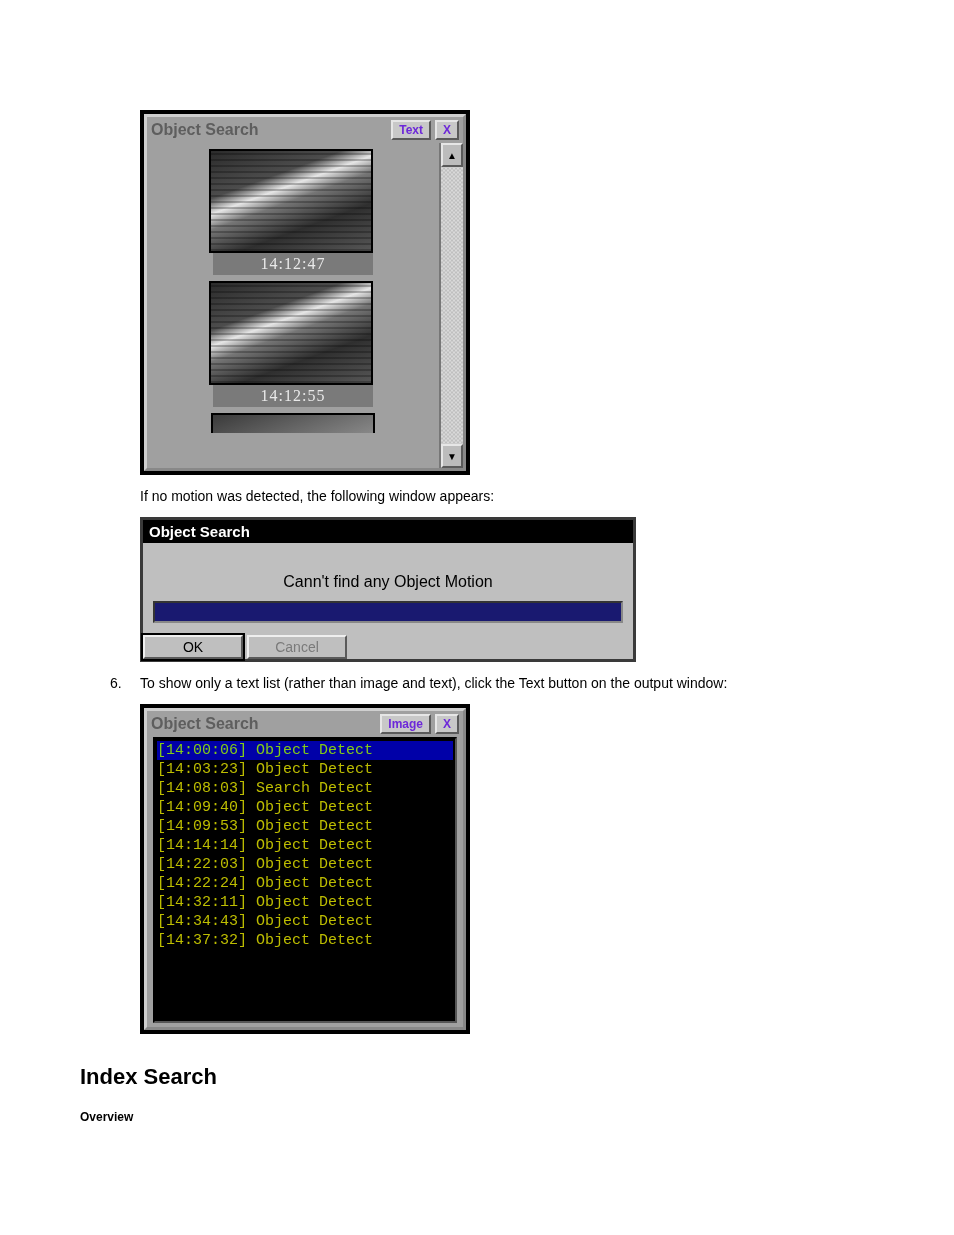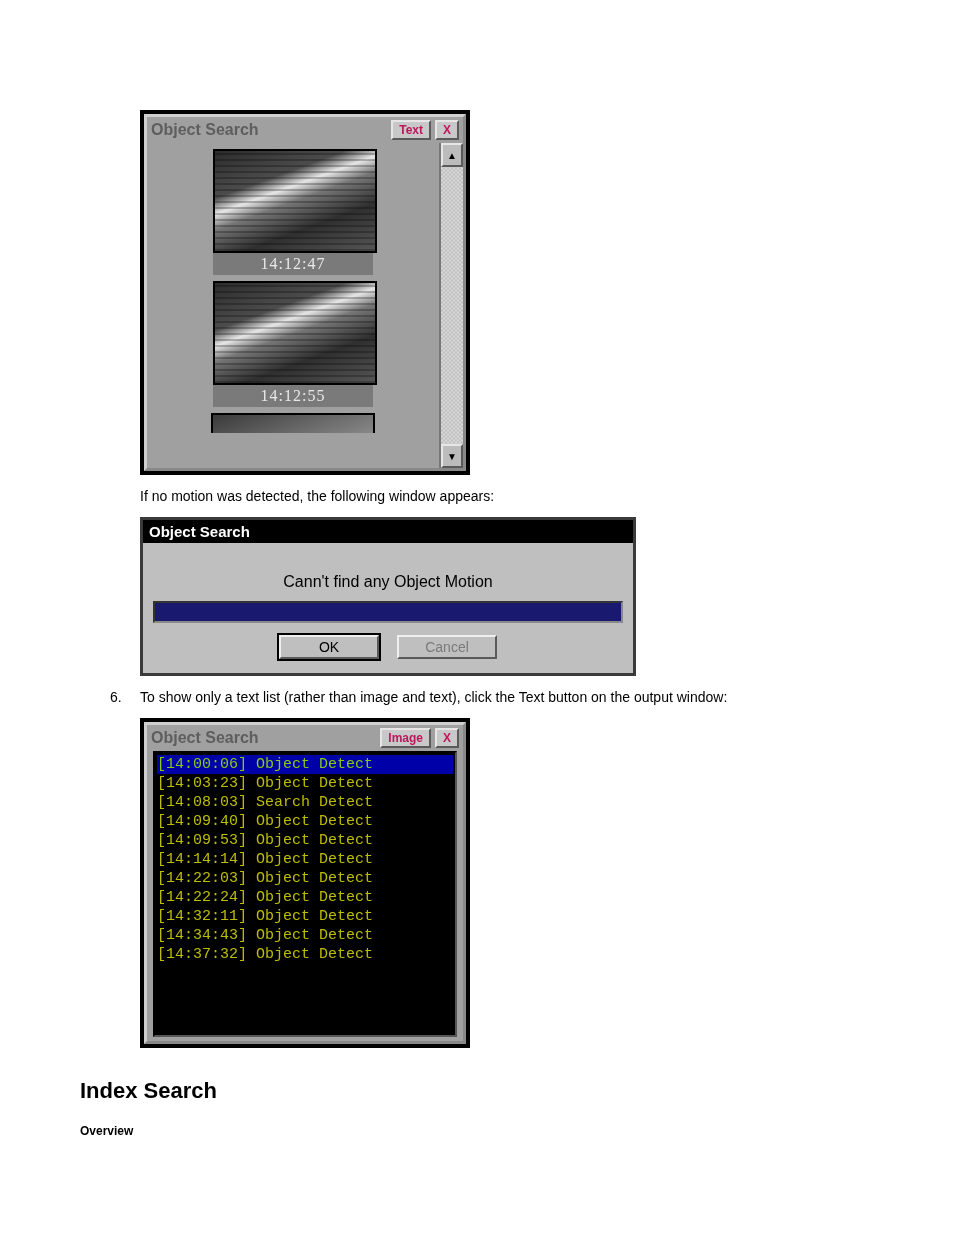--- a/index.html
+++ b/index.html
@@ -9,38 +9,38 @@
   .num-line .num{width:30px;flex-shrink:0}
   .h2{font-size:22px;font-weight:bold;margin:30px 0 10px 0}
   .h3{font-size:12px;font-weight:bold;margin:20px 0 10px 0}
 
   
   .win{border:4px solid #000;background:#a0a0a0;position:relative;box-sizing:border-box}
   .win-inner{border:3px solid #888;border-top-color:#cfcfcf;border-left-color:#cfcfcf;height:100%;box-sizing:border-box}
   .win1{width:330px;height:365px;margin-left:60px;margin-bottom:12px}
   .titlebar{display:flex;align-items:center;height:26px;padding:0 4px;gap:4px}
   .titlebar .title{flex:1;font-weight:bold;font-size:16px;color:#5e5e5e;font-family:'Arial Black',Arial,sans-serif;white-space:nowrap;overflow:hidden}
-  .tb-btn{background:#c8c8c8;border:2px solid #5a5a5a;border-top-color:#e6e6e6;border-left-color:#e6e6e6;font-weight:bold;font-size:12px;padding:1px 6px;font-family:Arial,sans-serif;color:#be185d;line-height:14px}
+  .tb-btn{background:#c8c8c8;border:2px solid #5a5a5a;border-top-color:#e6e6e6;border-left-color:#e6e6e6;font-weight:bold;font-size:12px;padding:1px 6px;font-family:Arial,sans-serif;color:#6d28d9;line-height:14px}
   .thumb-area{display:flex;height:calc(100% - 26px)}
   .thumbs{flex:1;display:flex;flex-direction:column;align-items:center;padding:6px 20px;gap:6px;overflow:hidden}
-  .thumb{width:160px;display:flex;flex-direction:column;align-items:flex-start}
+  .thumb{width:160px;display:flex;flex-direction:column;align-items:flex-end}
   .thumb-img{width:160px;height:100px;border:2px solid #000;background:linear-gradient(160deg,#2b2b2b 0%,#4d4d4d 30%,#e6e6e6 40%,#767676 50%,#2f2f2f 70%,#565656 100%);position:relative;overflow:hidden}
   .thumb-img::before{content:"";position:absolute;inset:0;background:repeating-linear-gradient(0deg,rgba(0,0,0,.25) 0 2px,transparent 2px 6px)}
   .thumb-cap{background:#7a7a7a;color:#e9e9e9;font-size:16px;letter-spacing:1px;text-align:center;width:100%;padding:2px 0;font-family:"Times New Roman",serif}
   .thumb-part{width:160px;height:18px;border:2px solid #000;border-bottom:0;background:linear-gradient(160deg,#3a3a3a,#888)}
   .vscroll{width:22px;background:repeating-conic-gradient(#bfbfbf 0% 25%,#d9d9d9 0% 50%) 0/4px 4px;border-left:2px solid #777;display:flex;flex-direction:column}
   .vscroll .arrow{height:20px;background:#bcbcbc;border:2px solid #5a5a5a;border-top-color:#e6e6e6;border-left-color:#e6e6e6;display:flex;align-items:center;justify-content:center;font-size:10px;color:#000}
   .vscroll .track{flex:1}
 
   
   .win2{width:490px;margin-left:60px;margin-bottom:12px;border:3px solid #3a3a3a;background:#bfbfbf}
   .win2 .tb2{background:#000;color:#fff;font-weight:bold;font-size:15px;padding:3px 6px;font-family:Arial,sans-serif}
   .win2 .msg{font-family:Tahoma,Arial,sans-serif;font-size:16px;text-align:center;padding:30px 8px 10px}
   .win2 .bar{height:18px;margin:0 10px 12px;background:#191970;border:2px inset #888}
-  .win2 .btnrow{display:flex;justify-content:center;gap:18px;padding-bottom:14px}
+  .win2 .btnrow{display:flex;justify-content:flex-start;gap:4px;}
   .win2 .btn{width:96px;text-align:center;font-family:Tahoma,Arial,sans-serif;font-size:14px;background:#bfbfbf;border:2px solid #5a5a5a;border-top-color:#efefef;border-left-color:#efefef;padding:2px 0}
   .win2 .btn.primary{box-shadow:0 0 0 2px #000}
   .win2 .btn.disabled{color:#7a7a7a}
 
   
   .win3{width:330px;height:330px;margin-left:60px;margin-bottom:20px}
   .listbox{margin:0 6px 6px;background:#000;border:2px inset #555;height:calc(100% - 38px);overflow:hidden;font-family:"Courier New",monospace;font-size:15px;line-height:19px;padding:2px 2px}
   .listbox .row{white-space:pre;color:#bdbd00}
   .listbox .row.sel{background:#0000a8;color:#84cc16}
 </style>

